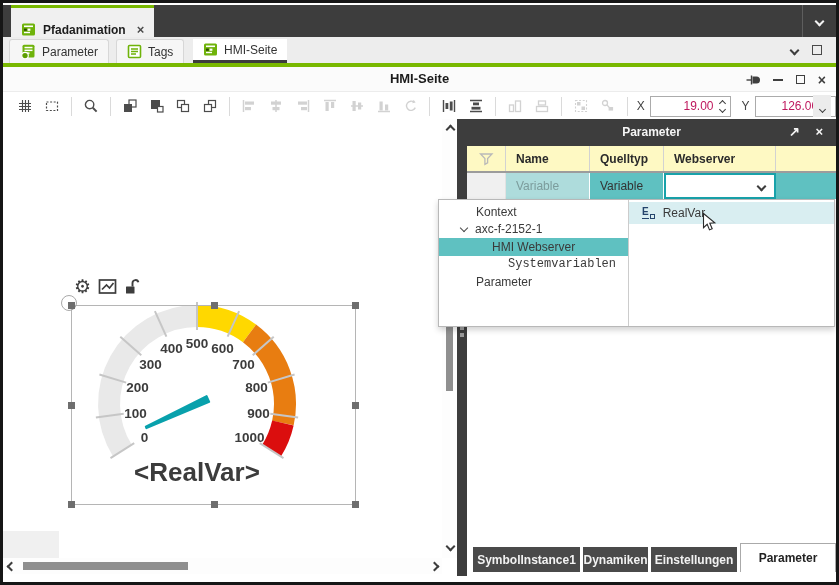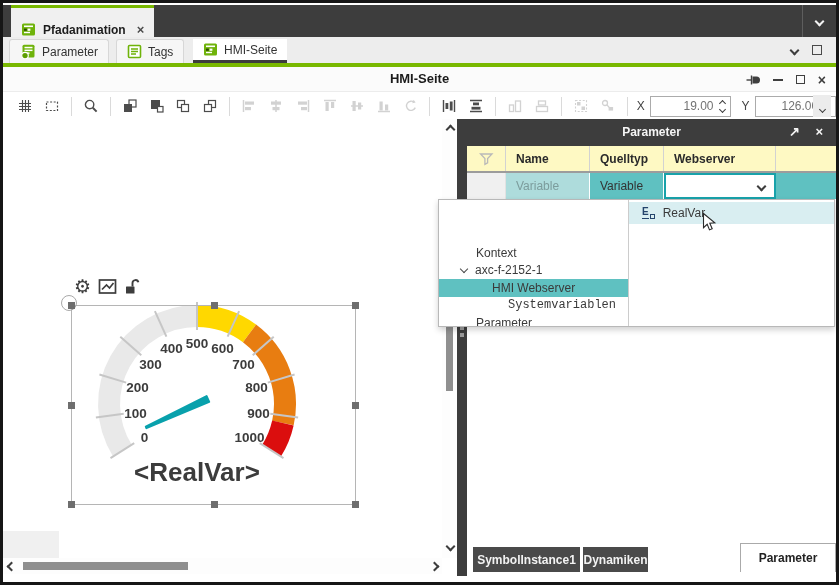--- a/index.html
+++ b/index.html
@@ -41,21 +41,21 @@
 .max-i{width:9px;height:9px;border:1.5px solid #3f3f3f;display:inline-block}
 .x-i{font-size:14px;font-weight:bold;line-height:1}
 
 
 .toolbar{position:absolute;left:0;top:90px;right:0;height:26px;background:#fff;display:flex;align-items:center;padding-left:10px}
 .tbi{width:24px;height:22px;display:flex;align-items:center;justify-content:center;color:#4c4c4c;margin-right:3px}
 .tbi.dis{color:#d2d2d2}
 .tbsep{width:1px;height:19px;background:#dadada;margin:0 7px 0 4px}
 .xy-lab{font-size:12px;color:#444;margin:0 5px 0 2px}
 .spin{width:82px;height:21px;border:1px solid #ababab;background:#fff;display:flex;align-items:center;justify-content:flex-end;padding:0 5px;gap:7px}
-.spin .val{font-size:12px;color:#737373}
+.spin .val{font-size:12px;color:#be185d}
 .spin .arrows{display:flex;flex-direction:column;gap:1px}
 .overflow-btn{position:absolute;right:5px;top:2px;width:18px;height:22px;background:#ececec;display:flex;align-items:flex-end;justify-content:center;padding-bottom:5px}
 
 
 .canvas{position:absolute;left:0;top:116px;width:439px;height:439px;background:#fff;overflow:hidden}
 .widget-icons{position:absolute;left:71px;top:158px;display:flex;align-items:center;gap:7px;color:#3d3d3d}
 .gear{font-size:19px;line-height:1}
 .sel-rect{position:absolute;left:68px;top:186px;width:285px;height:200px;border:1px solid #b5b5b5}
 .handle{position:absolute;width:7px;height:7px;background:#6e6e6e}
 .rot-circle{position:absolute;left:-11px;top:-11px;width:16px;height:16px;border:1.5px solid #a9a9a9;border-radius:50%}
@@ -460,27 +460,28 @@
             <span></span>
             <span class="chev down"></span>
           </div>
       </div>
       <div class="td" style="flex:1;background:#5fc1c1;border-right:none"></div>
     </div>
 
     <div class="btabs">
       <div class="btab" style="left:2px;width:107px">SymbolInstance1</div>
       <div class="btab" style="left:112px;width:65px">Dynamiken</div>
+      <div class="btab" style="left:180px;width:86px">Einstellungen</div>
       <div class="btab active" style="left:269px;right:0">Parameter</div>
     </div>
   </div>
 
   <div class="popup" style="top:196px">
     <div class="tree" id="tree-items">
-        <div class="tree-row" style="padding-left: 22px; margin-top: 41px;">
+        <div class="tree-row" style="padding-left: 22px;">
           <span class="tspace"></span>
           <span>Kontext</span>
         </div>
         <div class="tree-row" style="padding-left: 22px;">
           <span class="tchev"></span>
           <span>axc-f-2152-1</span>
         </div>
         <div class="tree-row sel" style="padding-left: 38px;">
           <span class="tspace"></span>
           <span>HMI Webserver</span>

